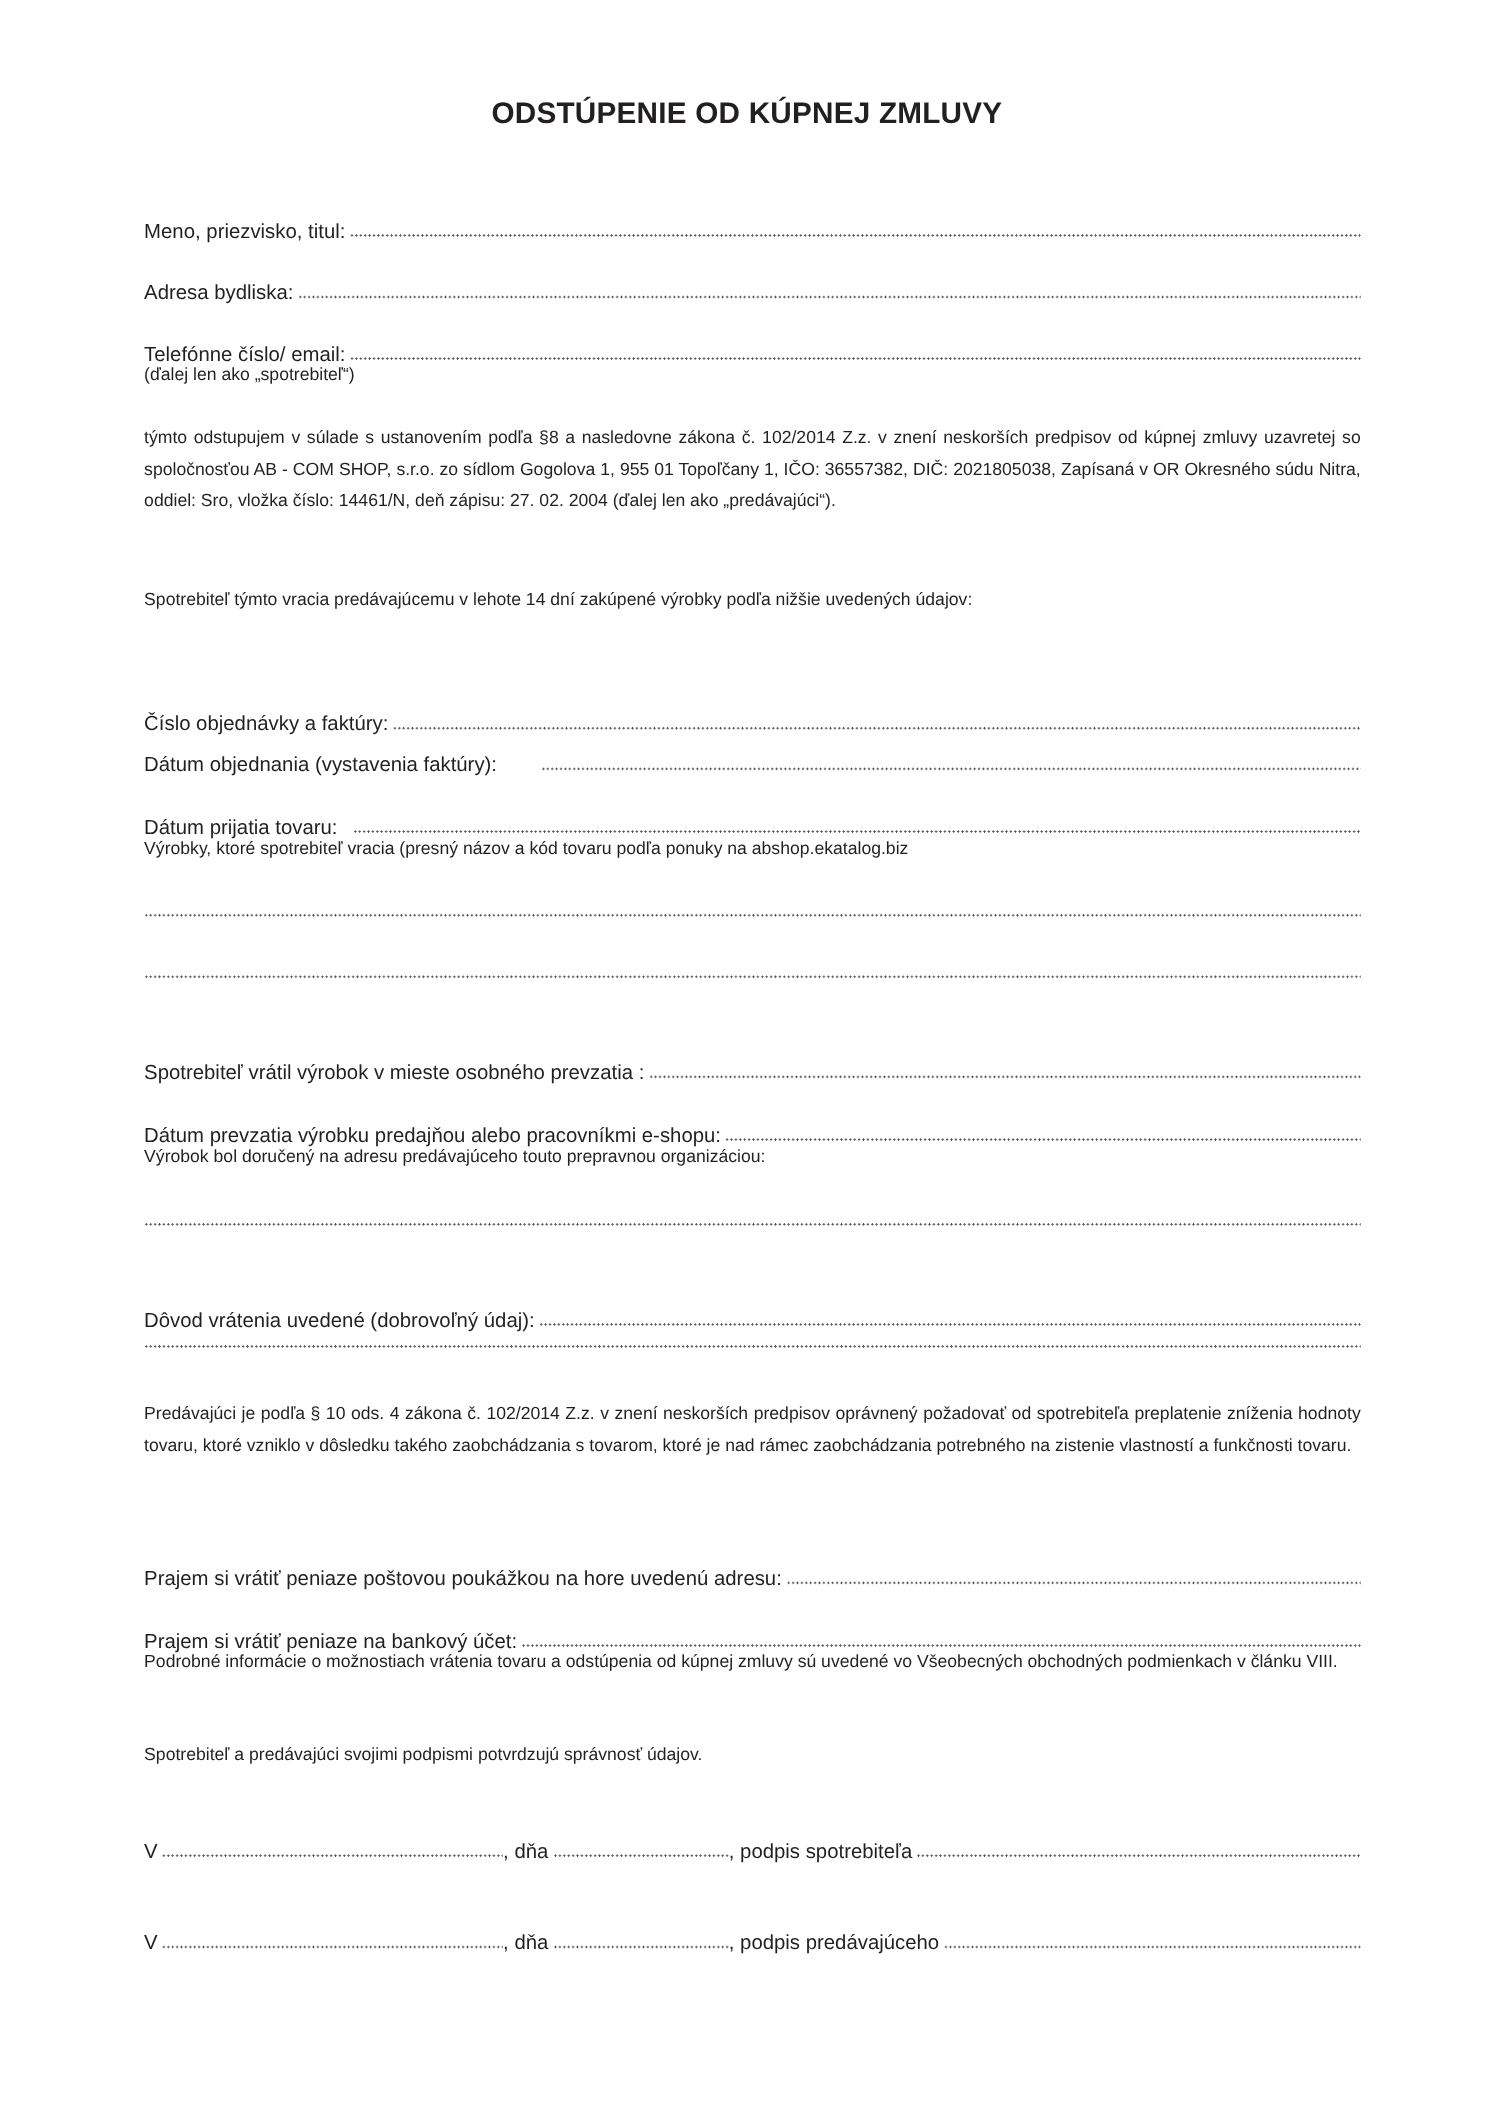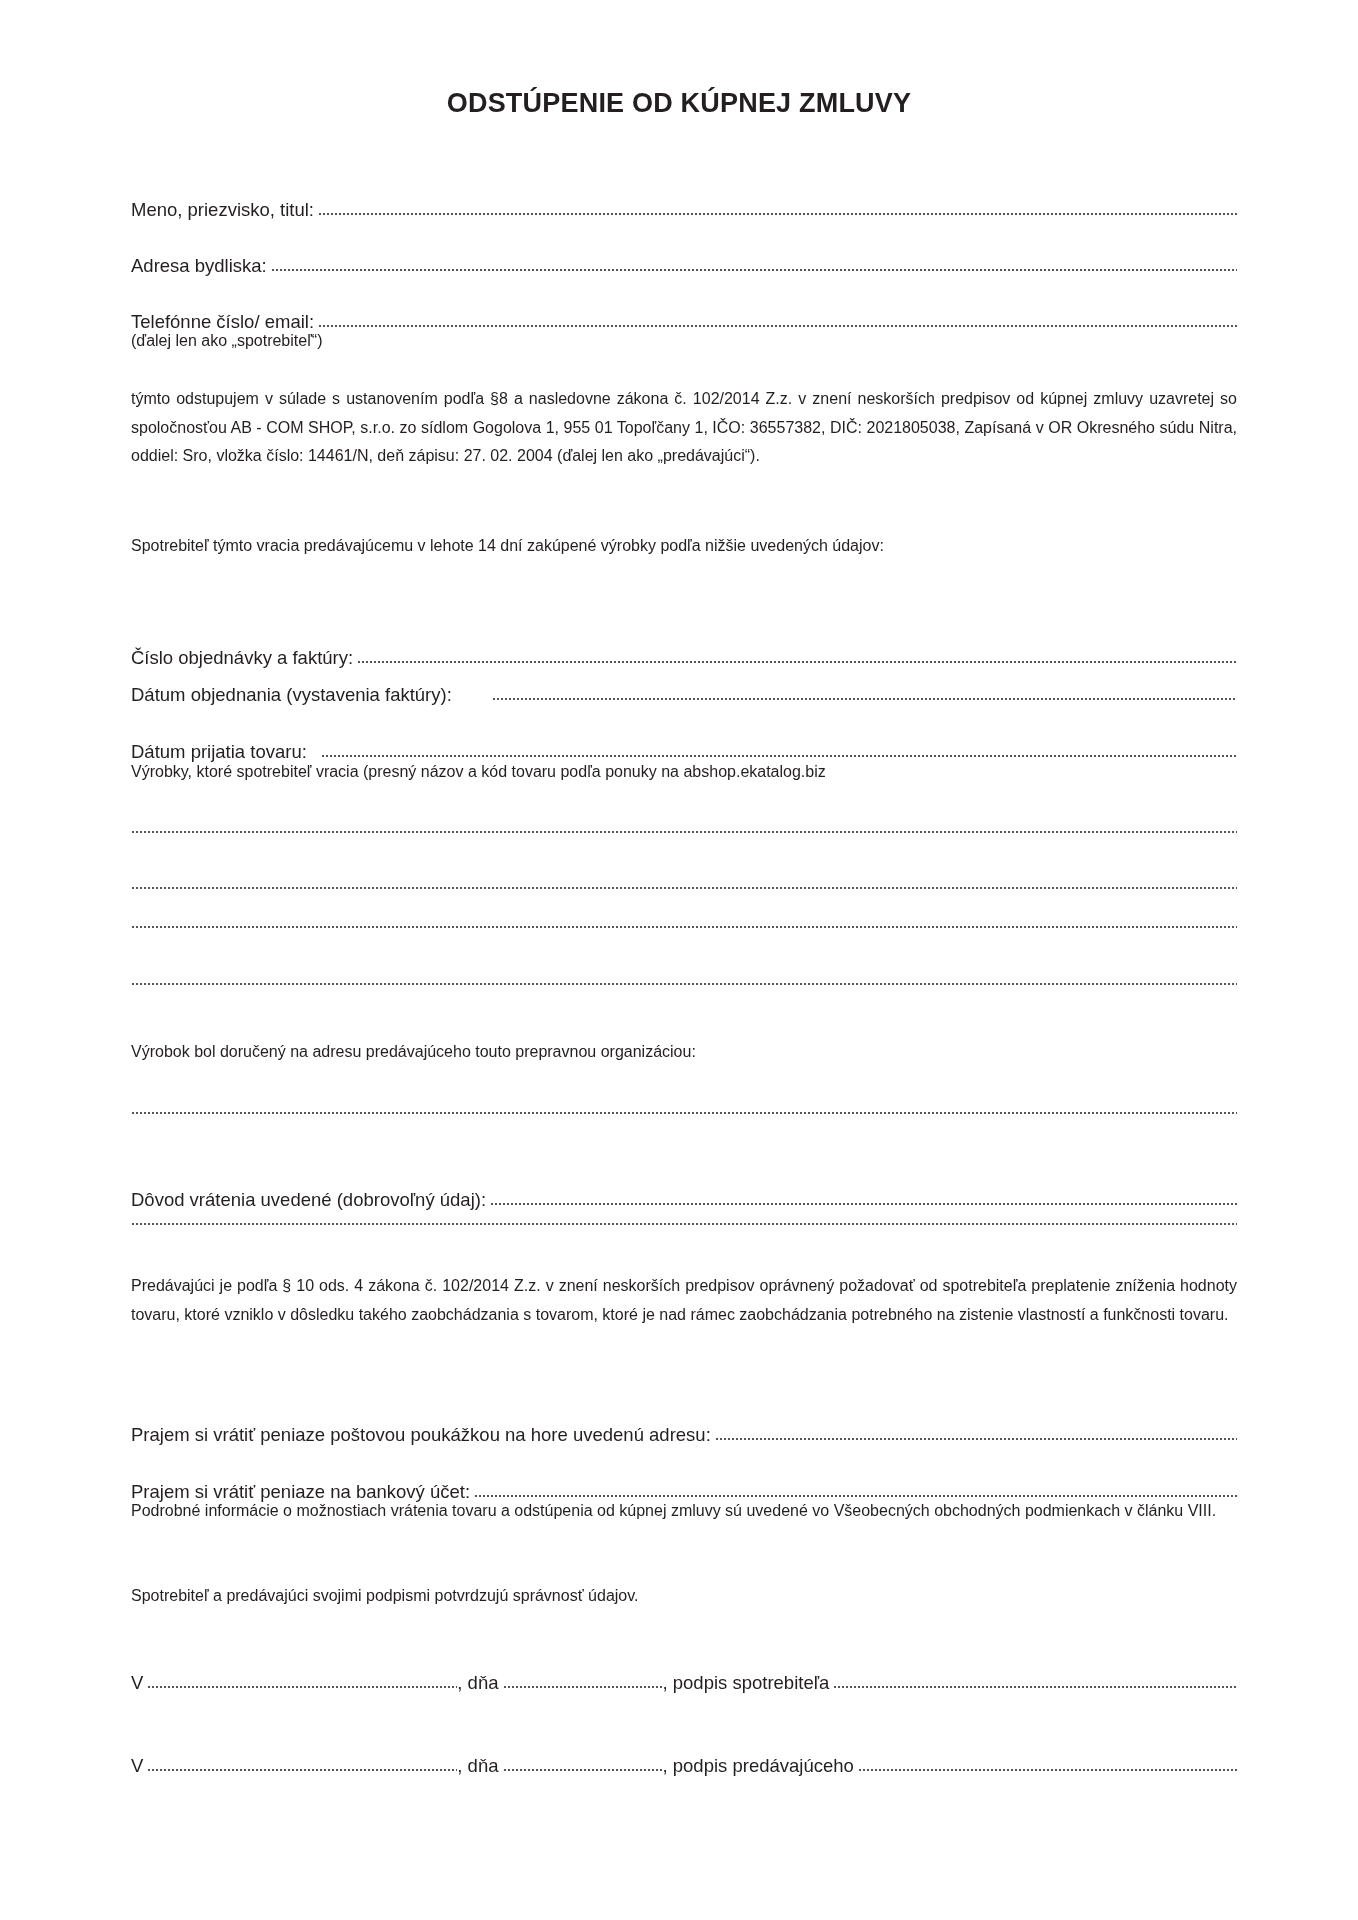--- a/index.html
+++ b/index.html
@@ -72,23 +72,25 @@
 <div class="line" style="top:702px;gap:10px;">
   <span class="lbl">Dátum prijatia tovaru:</span>
   <span class="dots"></span>
 </div>
 
 <div class="para" style="top:758px;">Výrobky, ktoré spotrebiteľ vracia (presný názov a kód tovaru podľa ponuky na abshop.ekatalog.biz</div>
 <span class="dots full" style="top:830px;"></span>
 <span class="dots full" style="top:886px;"></span>
 
 <div class="line" style="top:925px;">
+  <span class="lbl">Spotrebiteľ vrátil výrobok v mieste osobného prevzatia :</span>
   <span class="dots"></span>
 </div>
 <div class="line" style="top:982px;">
+  <span class="lbl">Dátum prevzatia výrobku predajňou alebo pracovníkmi e-shopu:</span>
   <span class="dots"></span>
 </div>
 <div class="para" style="top:1038px;">Výrobok bol doručený na adresu predávajúceho touto prepravnou organizáciou:</div>
 <span class="dots full" style="top:1111px;"></span>
 
 <div class="line" style="top:1150px;">
   <span class="lbl">Dôvod vrátenia uvedené (dobrovoľný údaj):</span>
   <span class="dots"></span>
 </div>
 <span class="dots full" style="top:1222px;"></span>

